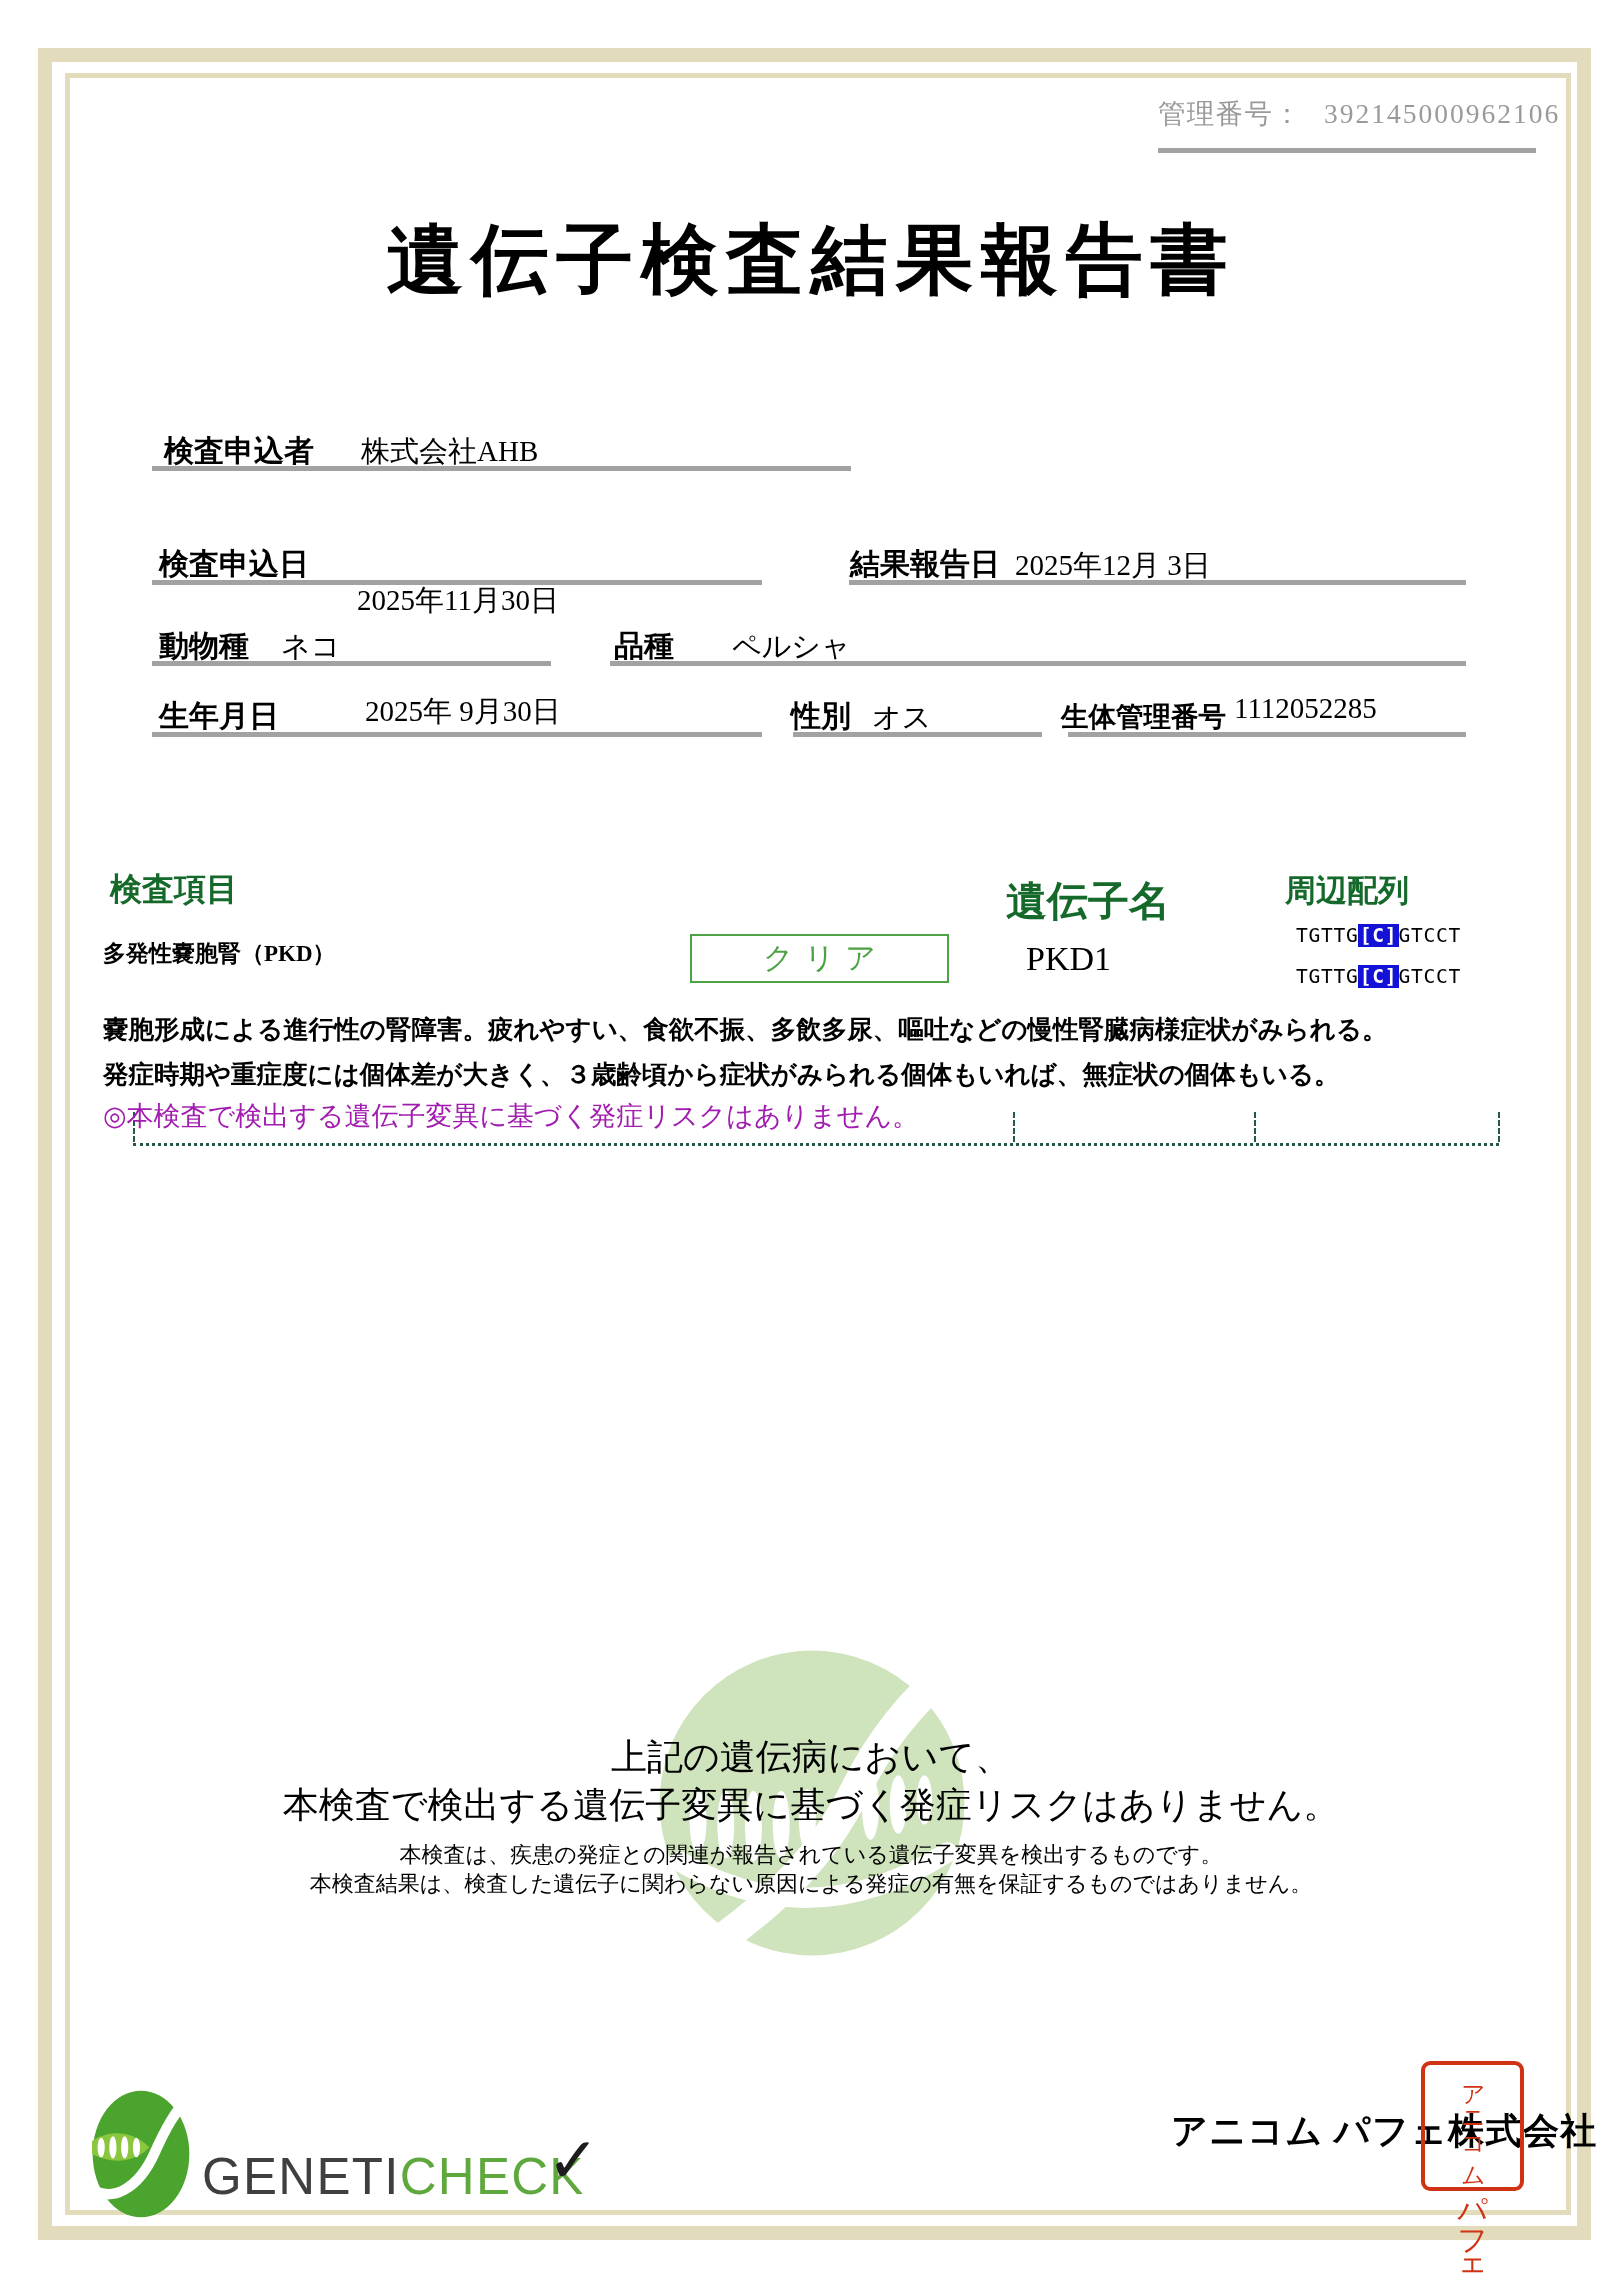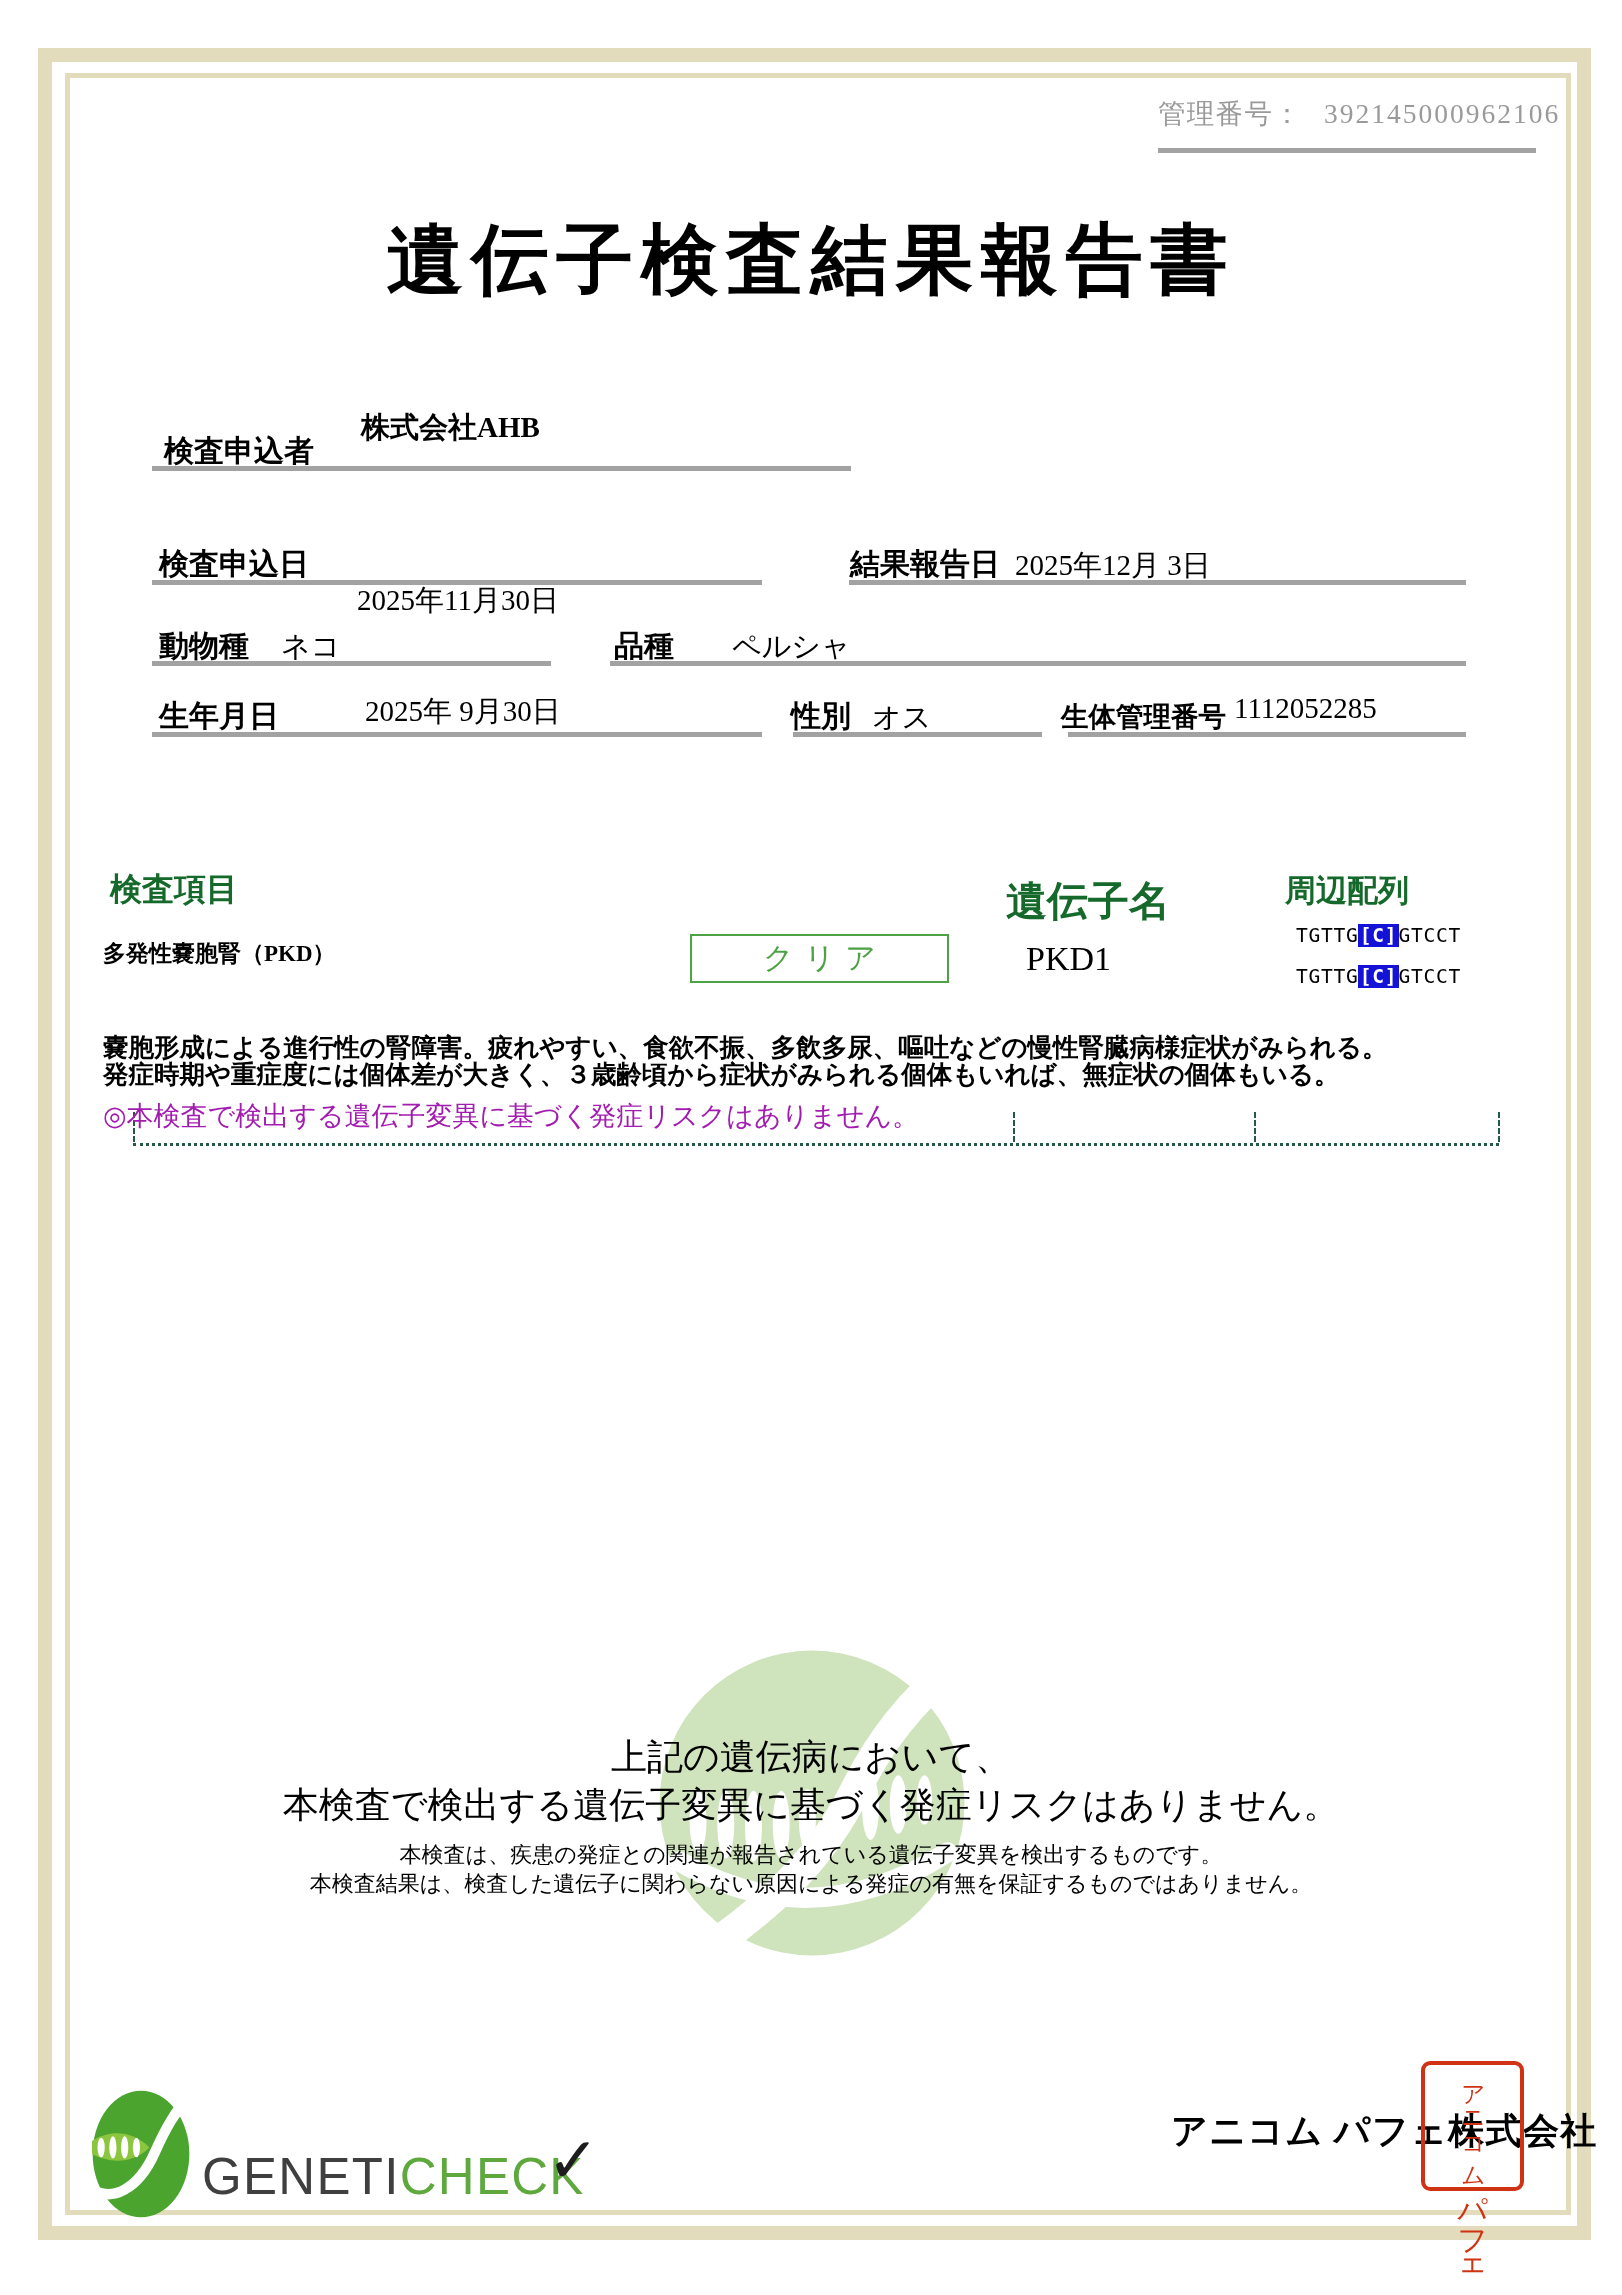--- a/index.html
+++ b/index.html
@@ -92,21 +92,21 @@
   </svg>
 
   <div class="abs ctrl-num">
     <span>管理番号：</span><span class="num">392145000962106</span>
   </div>
   <div class="abs ctrl-underline"></div>
 
   <div class="abs doc-title">遺伝子検査結果報告書</div>
 
   <div class="abs lbl" style="left:164px;top:431px;">検査申込者</div>
-  <div class="abs val" style="left:361px;top:408px;font-weight:bold;">株式会社AHB</div>
+  <div class="abs val" style="left:361px;top:432px;">株式会社AHB</div>
   <div class="underline" style="left:152px;top:466px;width:699px;"></div>
 
   <div class="abs lbl" style="left:159px;top:544px;">検査申込日</div>
   <div class="abs val" style="left:357px;top:546px;margin-top:35px;">2025年11月30日</div>
   <div class="underline" style="left:152px;top:580px;width:610px;"></div>
   <div class="abs lbl" style="left:850px;top:544px;">結果報告日</div>
   <div class="abs val" style="left:1015px;top:546px;">2025年12月 3日</div>
   <div class="underline" style="left:849px;top:580px;width:617px;"></div>
 
   <div class="abs lbl" style="left:159px;top:626px;">動物種</div>
@@ -135,21 +135,21 @@
     <span>クリア</span>
   </div>
   <div class="abs gene-name" style="left:1026px;top:940px;">PKD1</div>
   <div class="abs seq" style="left:1296px;top:924px;">
     <span>TGTTG</span><span class="variant">[C]</span><span>GTCCT</span>
   </div>
   <div class="abs seq" style="left:1296px;top:965px;">
     <span>TGTTG</span><span class="variant">[C]</span><span>GTCCT</span>
   </div>
 
-  <div class="abs desc" style="left:103px;top:1012px;margin-top:18px;">嚢胞形成による進行性の腎障害。疲れやすい、食欲不振、多飲多尿、嘔吐などの慢性腎臓病様症状がみられる。</div>
+  <div class="abs desc" style="left:103px;top:1012px;">嚢胞形成による進行性の腎障害。疲れやすい、食欲不振、多飲多尿、嘔吐などの慢性腎臓病様症状がみられる。</div>
   <div class="abs desc" style="left:103px;top:1057px;">発症時期や重症度には個体差が大きく、３歳齢頃から症状がみられる個体もいれば、無症状の個体もいる。</div>
   <div class="abs risk-note" style="left:103px;top:1098px;">◎本検査で検出する遺伝子変異に基づく発症リスクはありません。</div>
 
   <div class="vtick" style="left:133px;top:1112px;"></div>
   <div class="vtick" style="left:1013px;top:1112px;"></div>
   <div class="vtick" style="left:1254px;top:1112px;"></div>
   <div class="vtick" style="left:1498px;top:1112px;"></div>
   <div class="dotline"></div>
 
   <div class="abs sum-big" style="top:1781px;">本検査で検出する遺伝子変異に基づく発症リスクはありません。</div>

